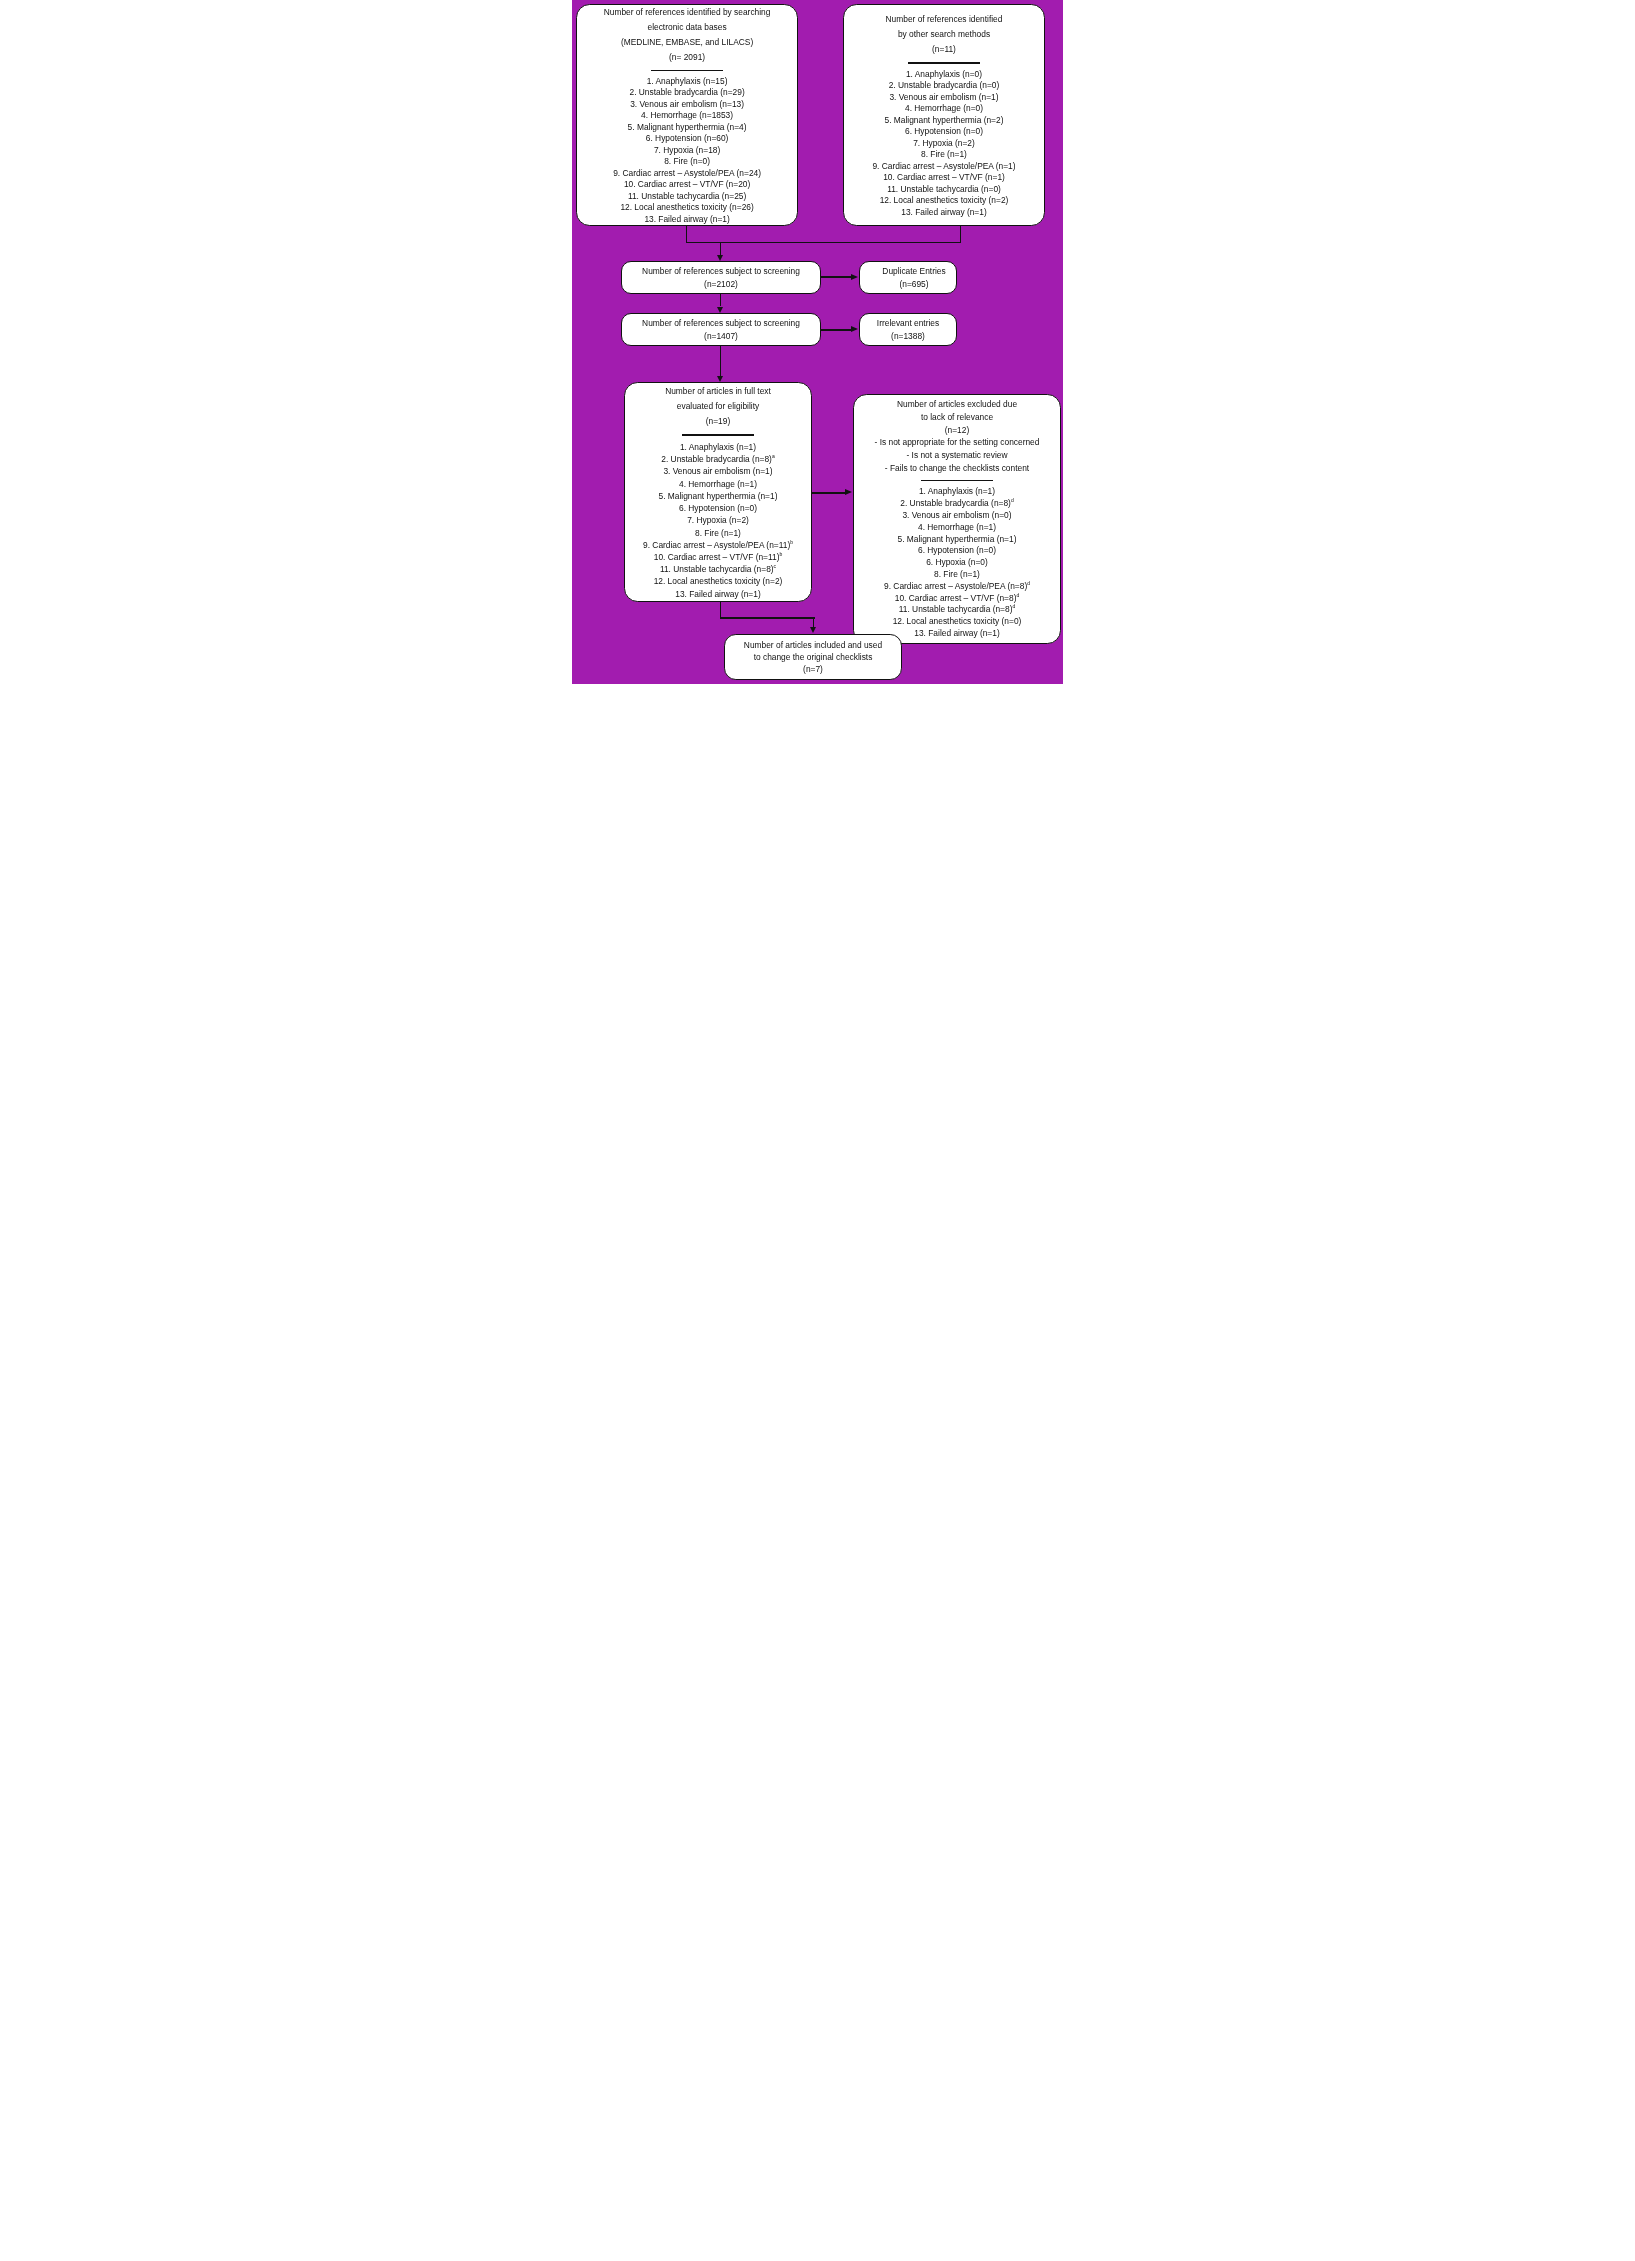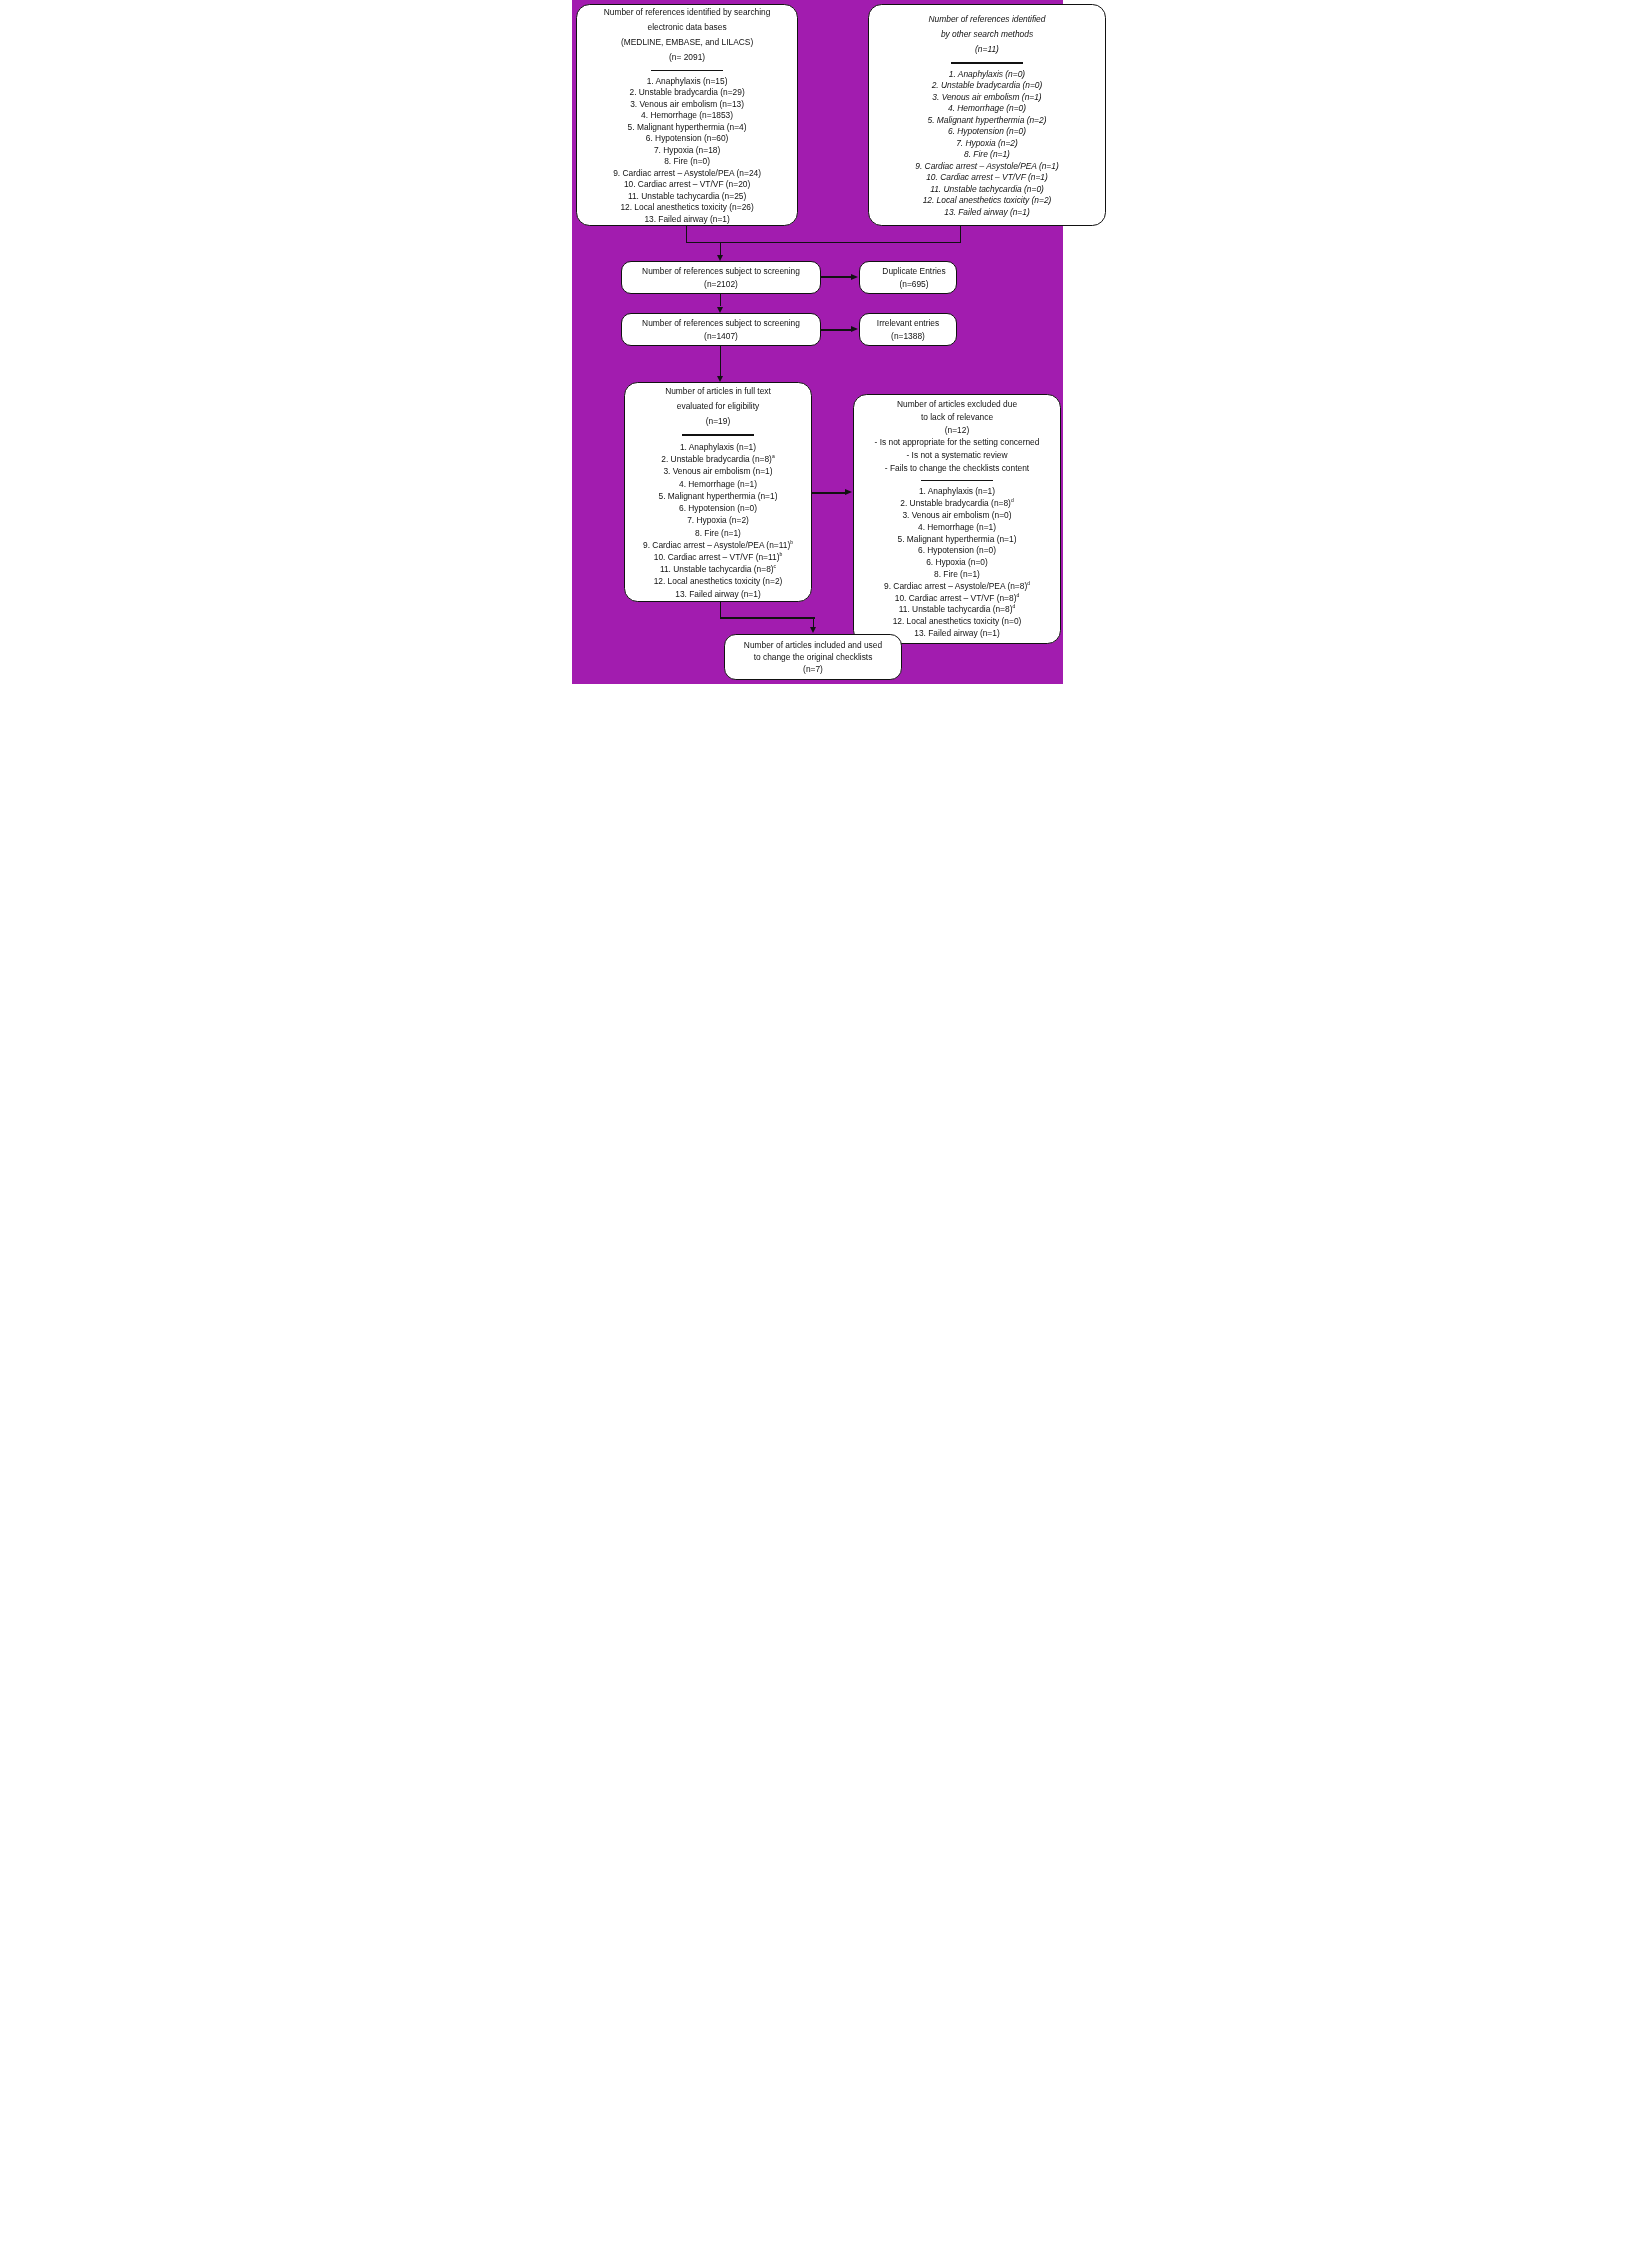--- a/index.html
+++ b/index.html
@@ -64,21 +64,21 @@
         <div class="iline"><span>7. Hypoxia (n=18)</span></div>
         <div class="iline"><span>8. Fire (n=0)</span></div>
         <div class="iline"><span>9. Cardiac arrest – Asystole/PEA (n=24)</span></div>
         <div class="iline"><span>10. Cardiac arrest – VT/VF (n=20)</span></div>
         <div class="iline"><span>11. Unstable tachycardia (n=25)</span></div>
         <div class="iline"><span>12. Local anesthetics toxicity (n=26)</span></div>
         <div class="iline"><span>13. Failed airway (n=1)</span></div>
       </div>
   </div>
 
-  <div class="box" style="left:296px; top:4.1px; width:238px; height:222px;font-style:italic;">
+  <div class="box" style="left:271px; top:4.1px; width:202px; height:222px;">
     <div>
 
     <div class="tline">Number of references identified</div>
         <div class="tline">by other search methods</div>
         <div class="tline">(n=11)</div>
       </div>
     <hr class="rule">
     <div>
 
     <div class="iline"><span>1. Anaphylaxis (n=0)</span></div>

